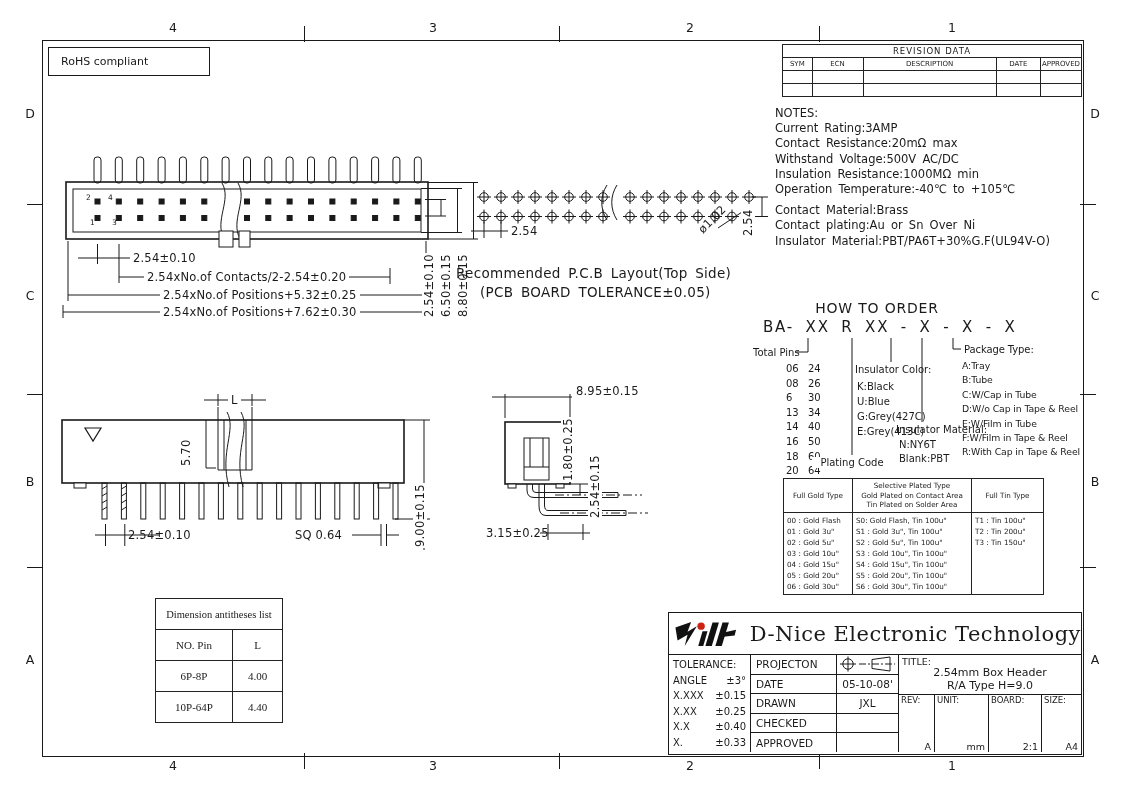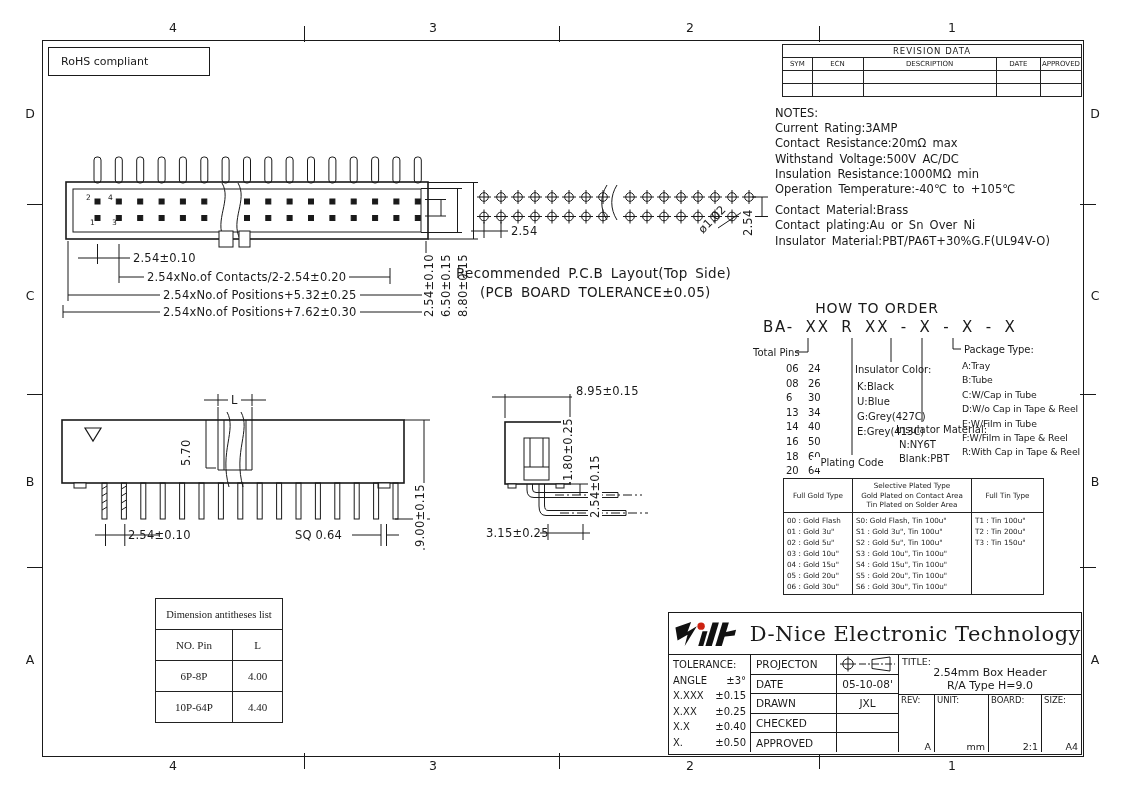--- a/index.html
+++ b/index.html
@@ -564,21 +564,21 @@
       <div class="tr">
           <span>X.XX</span>
           <span>±0.25</span>
         </div>
       <div class="tr">
           <span>X.X</span>
           <span>±0.40</span>
         </div>
       <div class="tr">
           <span>X.</span>
-          <span>±0.50</span>
+          <span>±0.33</span>
         </div>
     </div>
     <div class="mid">
       <div class="mrow">
         <div class="mlab">PROJECTON</div>
         <div class="mval">
           <svg width="58" height="16" viewBox="0 0 58 16">
             <g stroke="#1a1a1a" fill="none" stroke-width="1">
               <circle cx="9" cy="8" r="5.2"></circle>
               <line x1="1" y1="8" x2="17" y2="8"></line>

